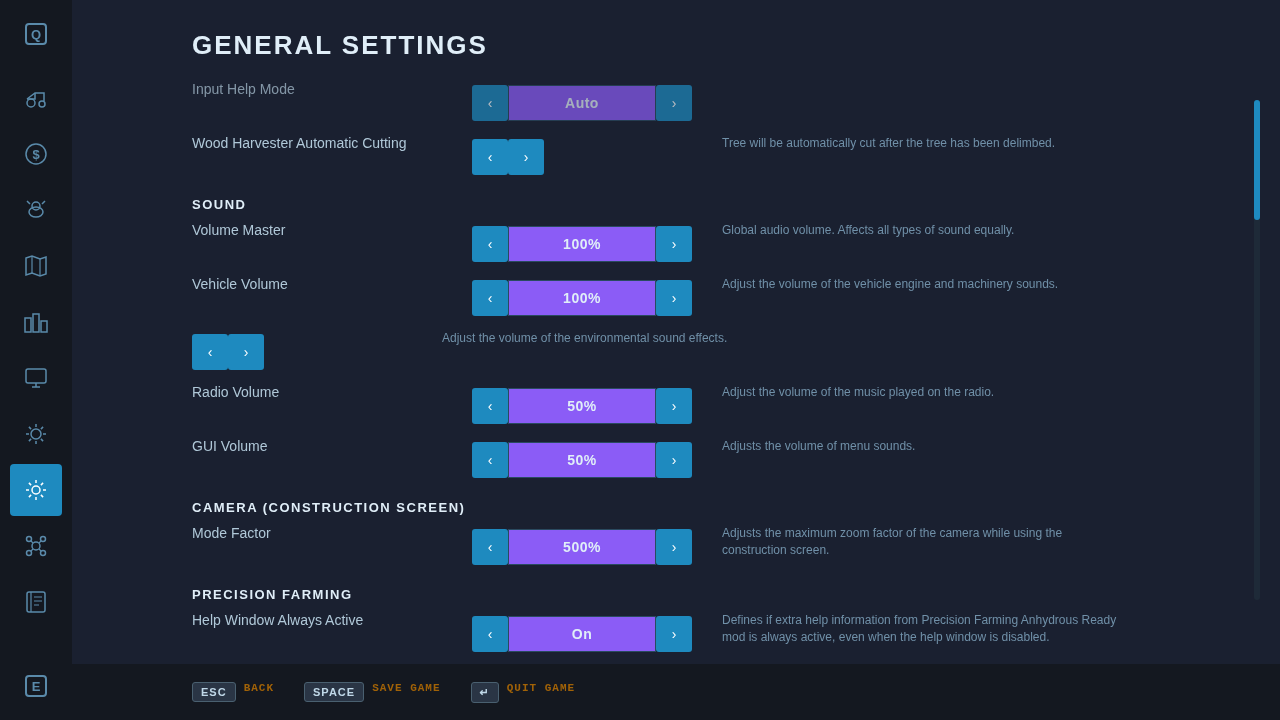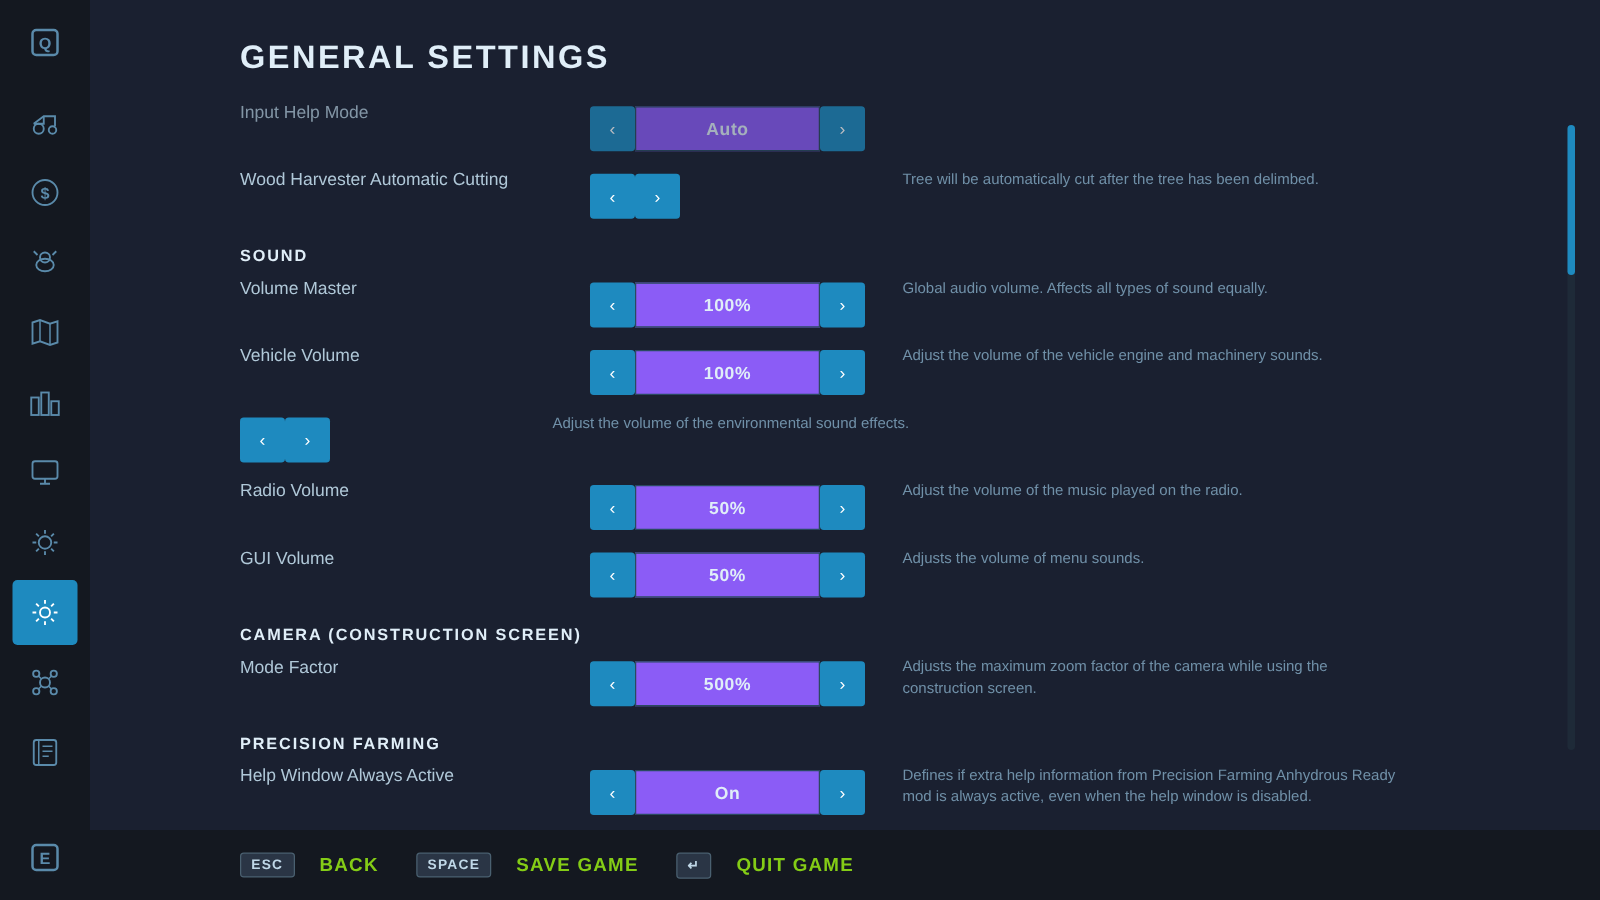--- a/index.html
+++ b/index.html
@@ -176,43 +176,43 @@
       height: 56px;
       background: #141820;
       display: flex;
       align-items: center;
       padding: 0 40px 0 120px;
       gap: 30px;
     }
 
     .bottom-action {
       display: flex;
-      align-items: center;
-      gap: 20px;
+      gap: 8px;
       cursor: pointer;
     }
 
     .key-badge {
       background: #2a3545;
       border: 1px solid #4a6070;
       border-radius: 3px;
       padding: 3px 8px;
       font-size: 11px;
       font-weight: 700;
       color: #c0d8e8;
       letter-spacing: 1px;
       text-transform: uppercase;
     }
 
     .action-label {
-      font-size: 15px;
+      font-size: 11px;
       font-weight: 600;
-      color: #84cc16;
+      color: #a16207;
       letter-spacing: 1px;
       text-transform: uppercase;
+      font-family: Liberation Mono, monospace;
     }
 
     
     .scroll-track {
       position: absolute;
       right: 20px;
       top: 100px;
       width: 6px;
       height: 500px;
       background: #1e2a38;

